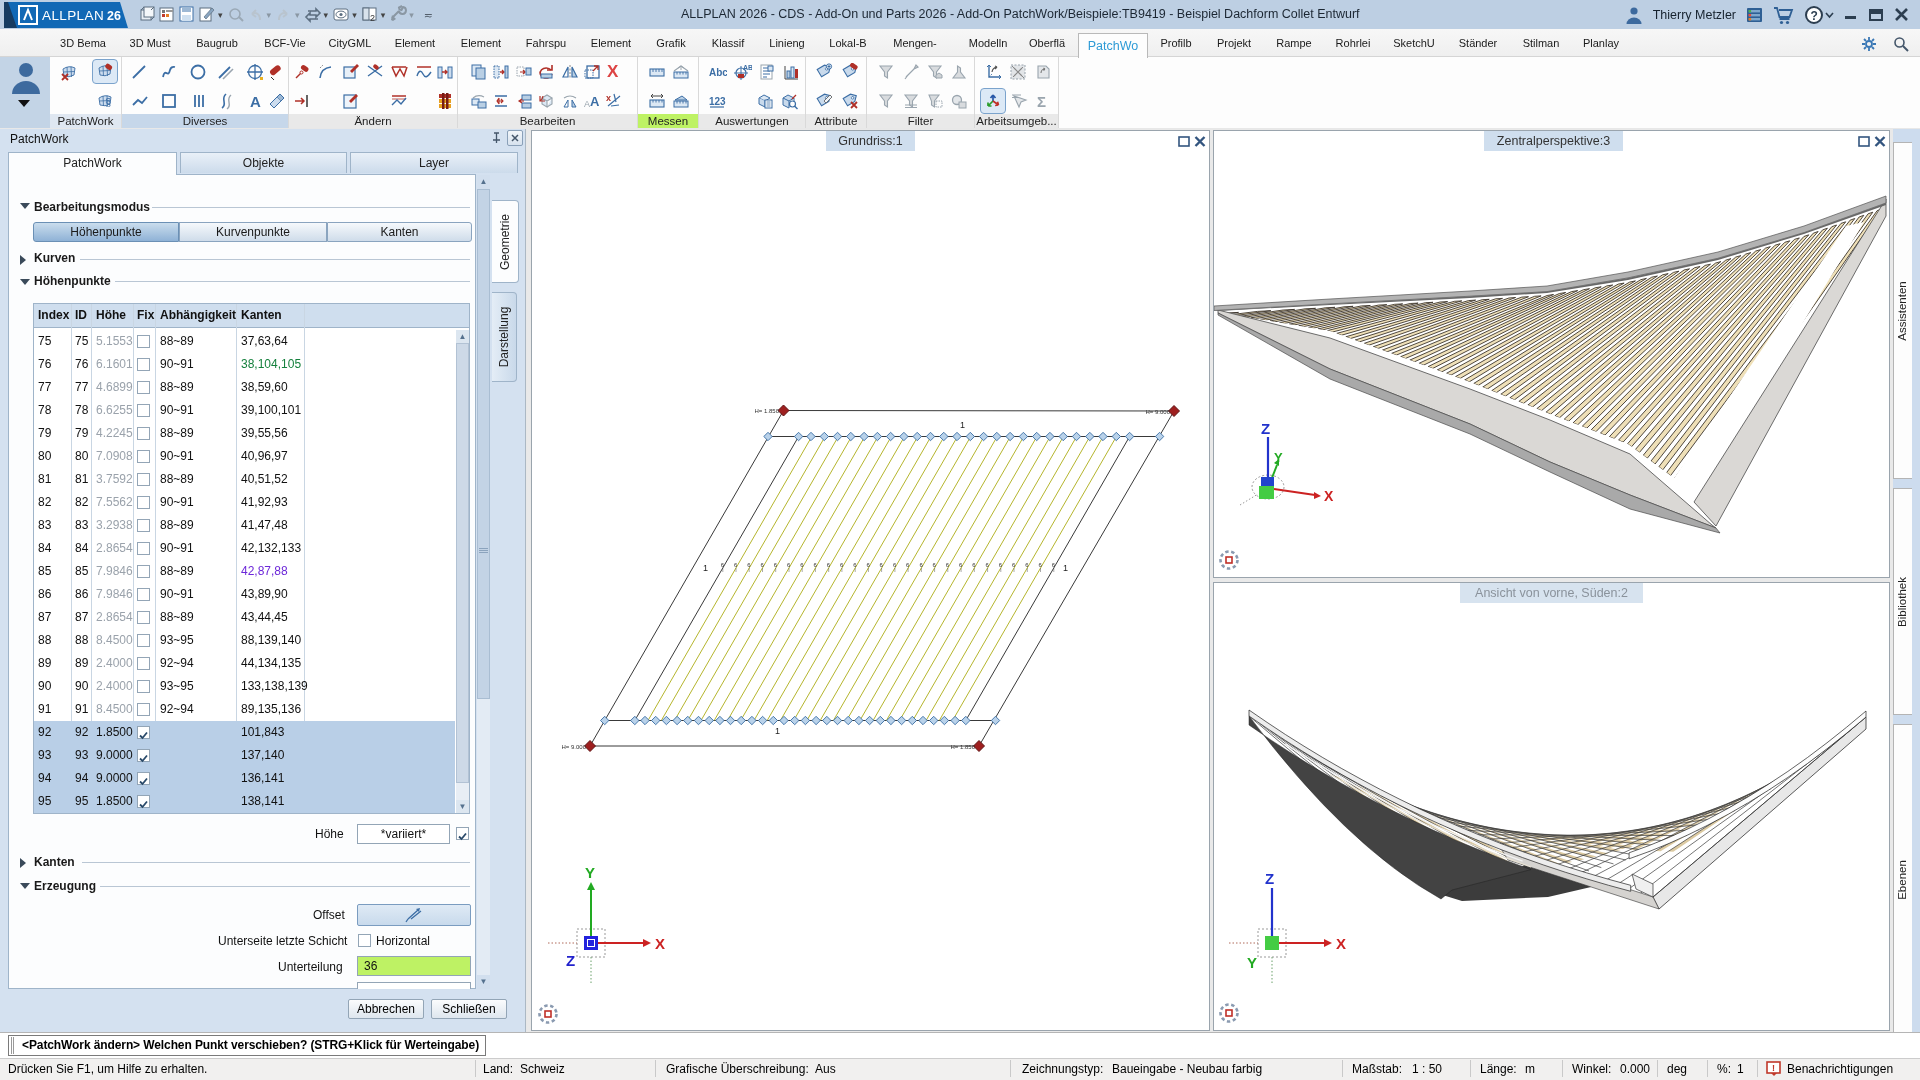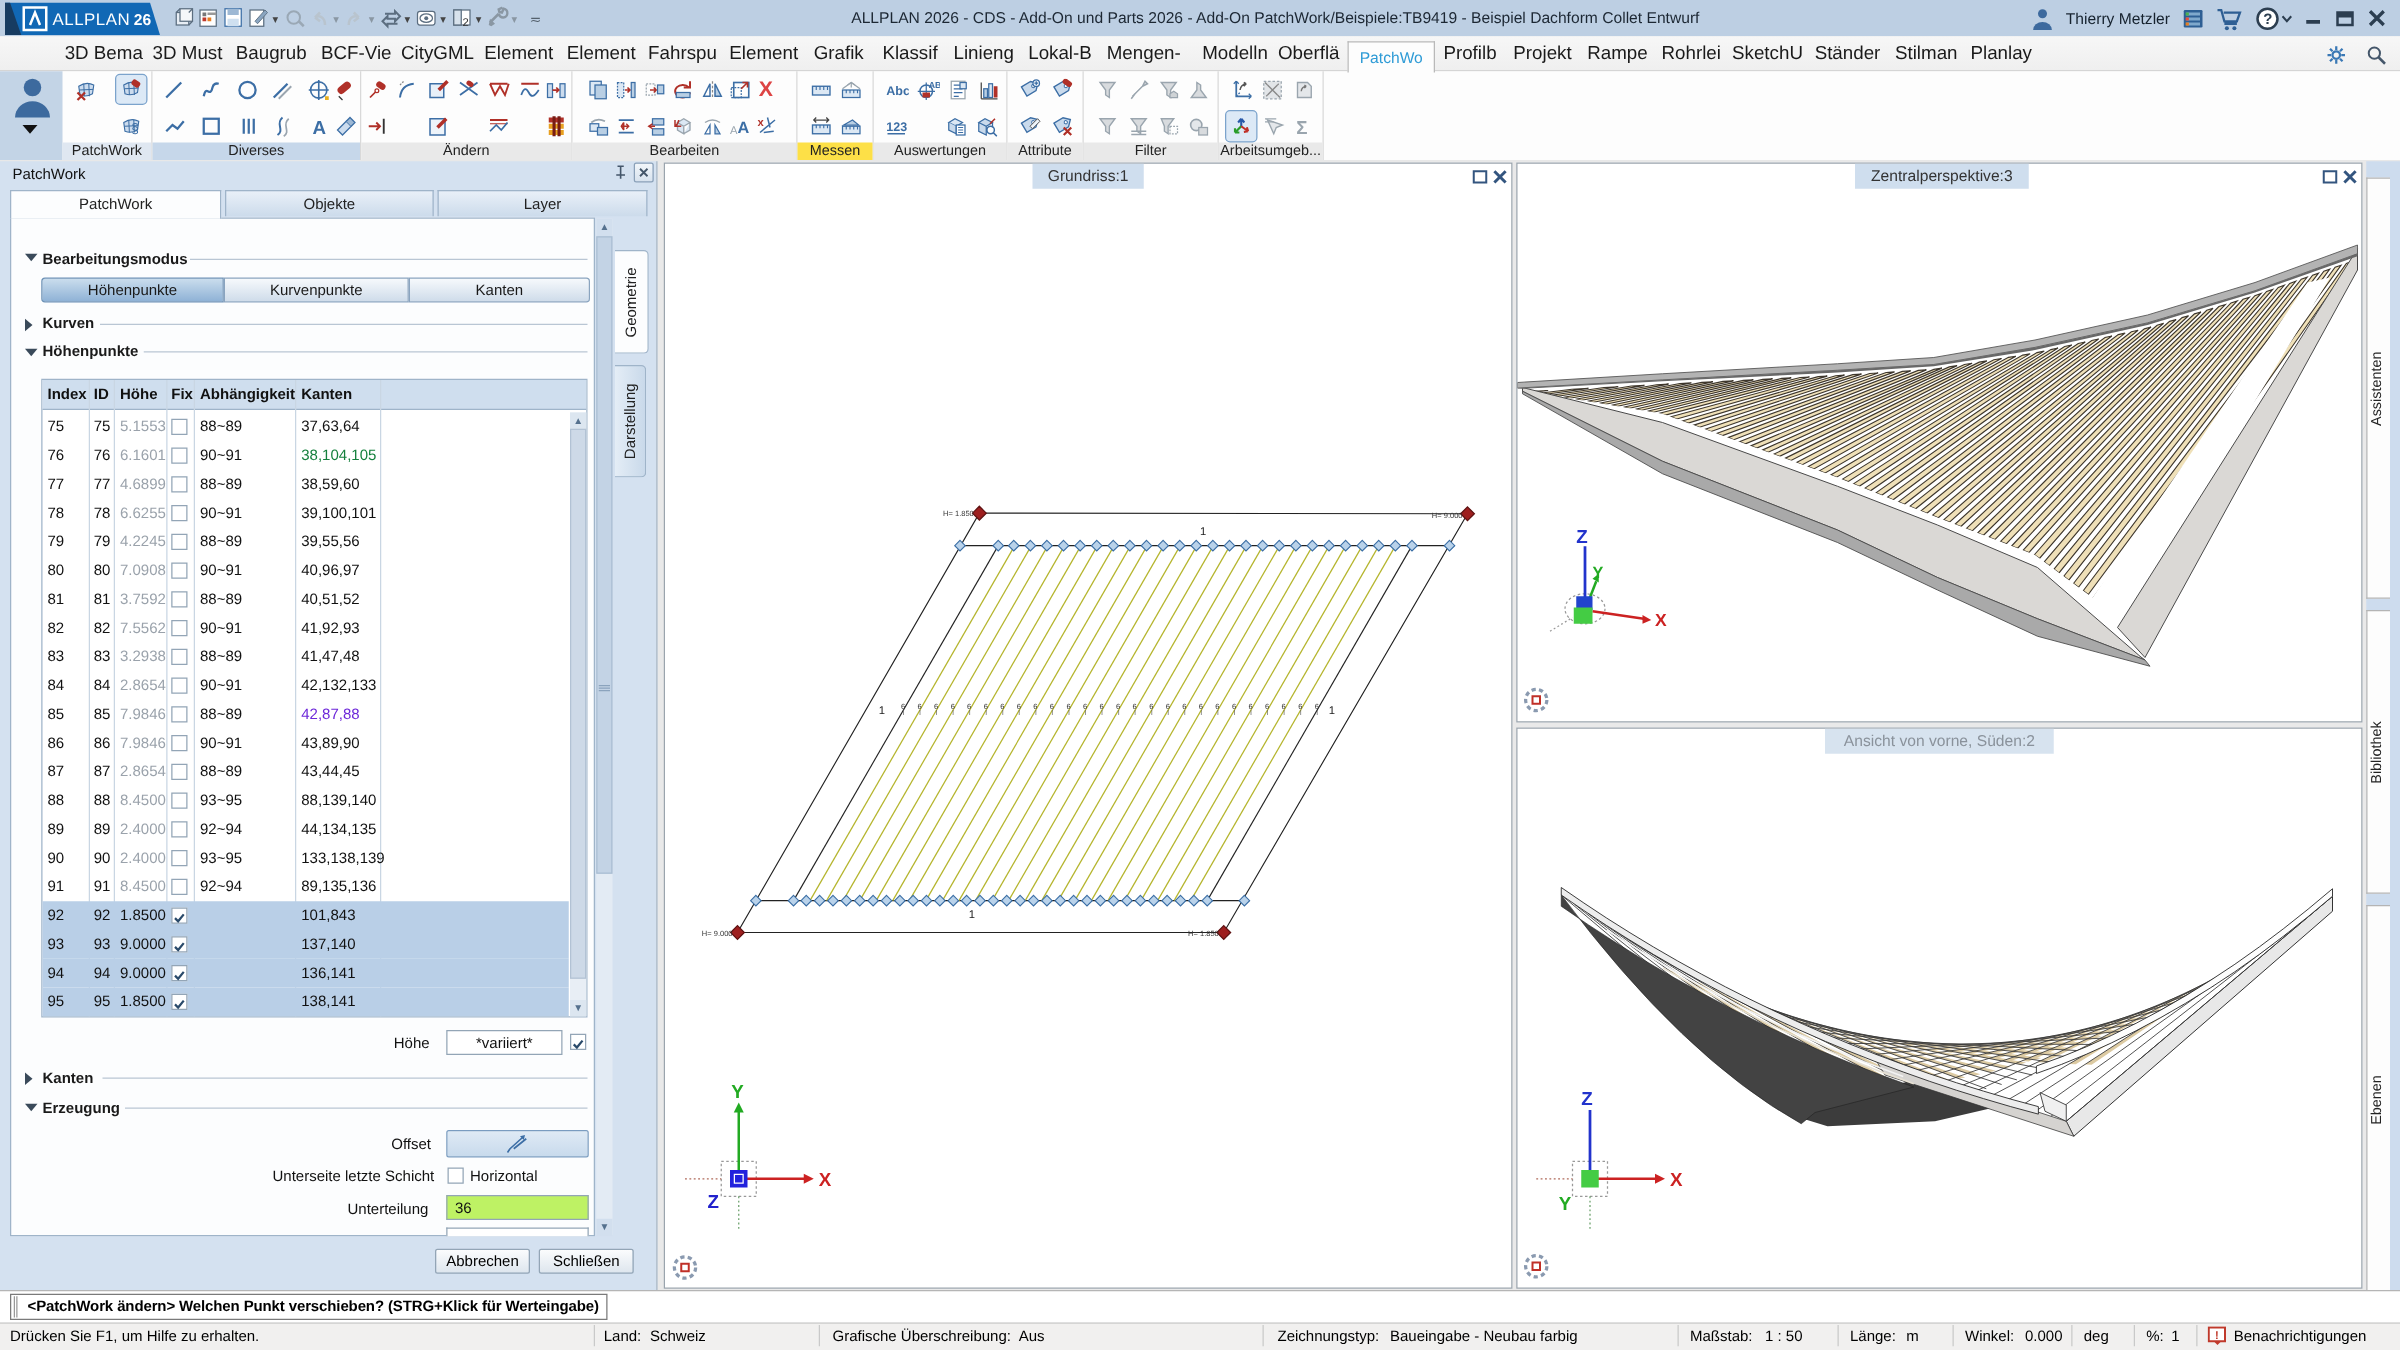--- a/index.html
+++ b/index.html
@@ -3,21 +3,21 @@
 <style>
 *{margin:0;padding:0;box-sizing:border-box;}
 html,body{width:1920px;height:1080px;overflow:hidden;font-family:"Liberation Sans",sans-serif;background:#e8e8e8;}
 .abs{position:absolute;}
 #titlebar{position:absolute;left:0;top:0;width:1920px;height:29px;background:#bdcfe3;}
 #logo{position:absolute;left:3px;top:2px;width:128px;height:26px;}
 #qat{position:absolute;left:138px;top:3px;height:24px;display:flex;align-items:center;}
 #apptitle{position:absolute;left:681px;top:7px;width:700px;font-size:12.5px;color:#1c2733;white-space:nowrap;}
 #tbright{position:absolute;right:10px;top:0;height:29px;display:flex;align-items:center;gap:9px;color:#2c3e50;}
 #menubar{position:absolute;left:0;top:29px;width:1920px;height:28px;background:linear-gradient(#f7f7f7,#efefef);border-bottom:1px solid #d5d5d5;}
-.mi{position:absolute;top:29px;height:28px;line-height:28px;font-size:15px;color:#1a1a1a;transform:translateX(-50%);}
+.mi{position:absolute;top:29px;height:28px;line-height:28px;font-size:11px;color:#1a1a1a;transform:translateX(-50%);}
 #ribbon{position:absolute;left:0;top:57px;width:1920px;height:71px;background:#fdfdfd;}
 #avatarzone{position:absolute;left:0;top:57px;width:50px;height:71px;background:#c3d4e6;}
 .rgroup{position:absolute;top:0;height:71px;border-right:1px solid #d9d9d9;}
 .rlabel{position:absolute;bottom:0;height:14px;width:100%;font-size:11.5px;text-align:center;color:#222;line-height:14px;}
 .ricon{position:absolute;width:18px;height:18px;}
 .sel-ic{position:absolute;border:1px solid #7ba3cc;background:#dce9f6;border-radius:4px;}
 #panel{position:absolute;left:0;top:129px;width:526px;height:903px;background:#d4e1f0;border-right:1px solid #abb8c4;}
 #ptitle{position:absolute;left:10px;top:3px;font-size:12px;color:#111;}
 .ptab{position:absolute;top:23px;height:21px;font-size:12px;text-align:center;line-height:21px;color:#222;border:1px solid #9fb4c9;border-bottom:none;background:linear-gradient(#e9f0f8,#ccdbeb);}
 .ptab.act{background:#fcfdfe;z-index:3;height:23px;}
@@ -187,21 +187,21 @@
 <div class="rgroup" style="left:122px;top:57px;width:167px">
     <div class="rlabel" style="background:#c6d7ea">Diverses</div>
   </div>
 <div class="rgroup" style="left:289px;top:57px;width:169px">
     <div class="rlabel" style="background:#e9e9e9">Ändern</div>
   </div>
 <div class="rgroup" style="left:458px;top:57px;width:180px">
     <div class="rlabel" style="background:#e9e9e9">Bearbeiten</div>
   </div>
 <div class="rgroup" style="left:638px;top:57px;width:61px">
-    <div class="rlabel" style="background:#fde047">Messen</div>
+    <div class="rlabel" style="background:#bef264">Messen</div>
   </div>
 <div class="rgroup" style="left:699px;top:57px;width:107px">
     <div class="rlabel" style="background:#e9e9e9">Auswertungen</div>
   </div>
 <div class="rgroup" style="left:806px;top:57px;width:61px">
     <div class="rlabel" style="background:#e9e9e9">Attribute</div>
   </div>
 <div class="rgroup" style="left:867px;top:57px;width:108px">
     <div class="rlabel" style="background:#e9e9e9">Filter</div>
   </div>

